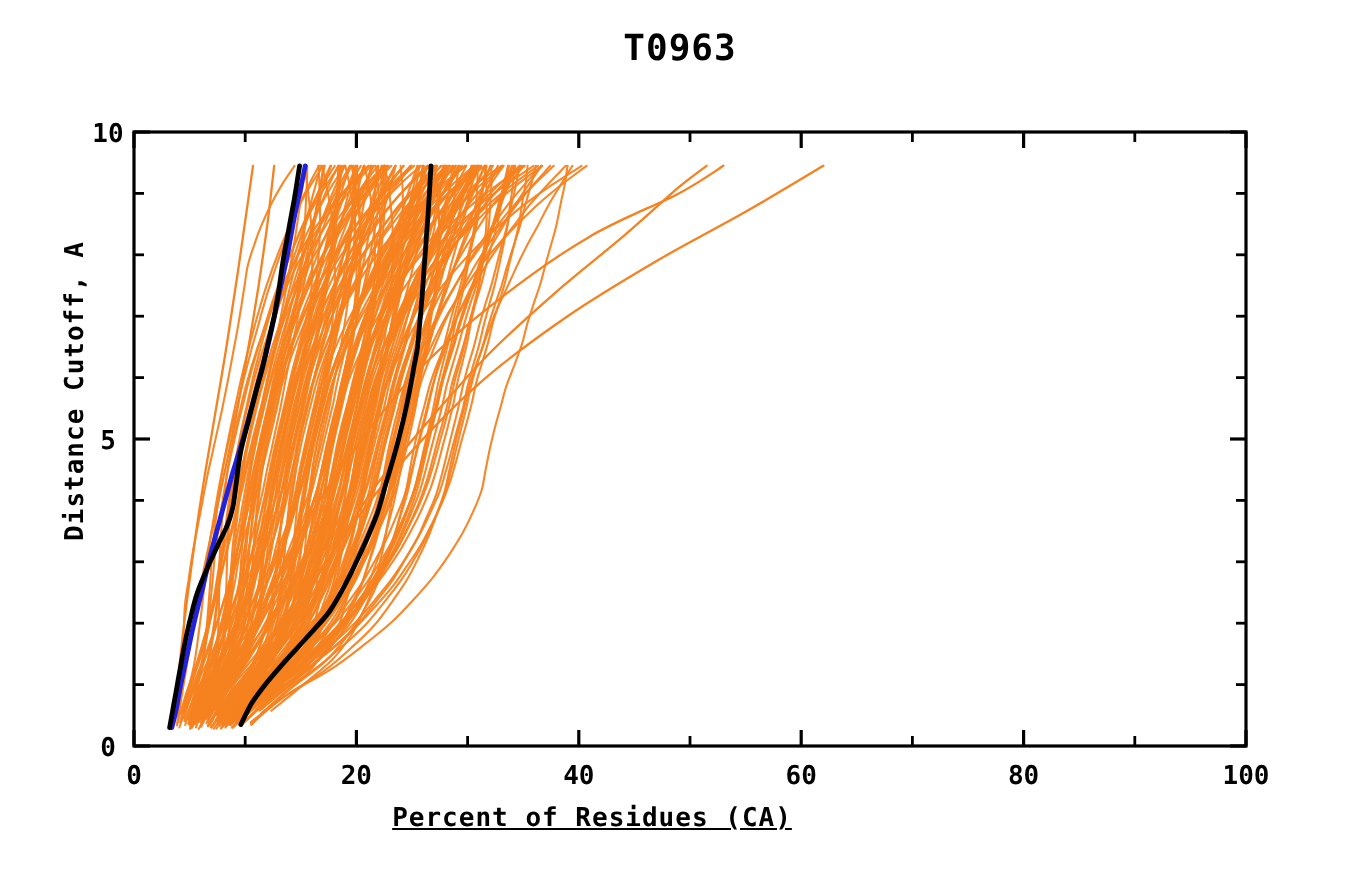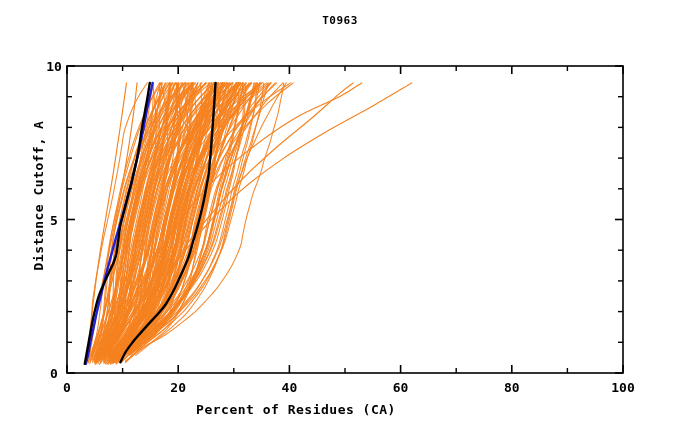--- a/index.html
+++ b/index.html
@@ -3,34 +3,34 @@
 <meta charset="utf-8">
 <style>
   html,body{margin:0;padding:0;background:#ffffff;}
   body{width:680px;height:440px;overflow:hidden;
        font-family:"DejaVu Sans Mono","Liberation Mono",monospace;}
   #root{position:relative;width:680px;height:440px;background:#fff;}
 
   #plot-title{
     position:absolute;left:0;top:14px;width:680px;text-align:center;
     font-family:"DejaVu Sans Mono","Liberation Mono",monospace;
-    font-size:11px;font-weight:bold;color:#000;letter-spacing:0.5px;
+    font-size:18px;font-weight:bold;color:#000;letter-spacing:0.5px;
   }
 
   #ylabel{
     position:absolute;left:-102px;top:188px;width:280px;text-align:center;
     transform:rotate(-90deg);transform-origin:center center;
     font-family:"DejaVu Sans Mono","Liberation Mono",monospace;
     font-size:13px;font-weight:bold;color:#000;letter-spacing:0.5px;
   }
 
   #xlabel{
     position:absolute;left:0;top:402px;width:592px;text-align:center;
     font-family:"DejaVu Sans Mono","Liberation Mono",monospace;
-    font-size:13px;font-weight:bold;color:#000;letter-spacing:0.5px;
+    font-size:13px;font-weight:bold;color:#000;letter-spacing:0.5px;text-decoration:underline;
   }
 
   #plot-svg{position:absolute;left:0;top:0;}
 
   .tick-label-x{
     font-family:"DejaVu Sans Mono","Liberation Mono",monospace;
     font-size:13px;font-weight:bold;fill:#000;text-anchor:middle;
   }
   .tick-label-y{
     font-family:"DejaVu Sans Mono","Liberation Mono",monospace;

